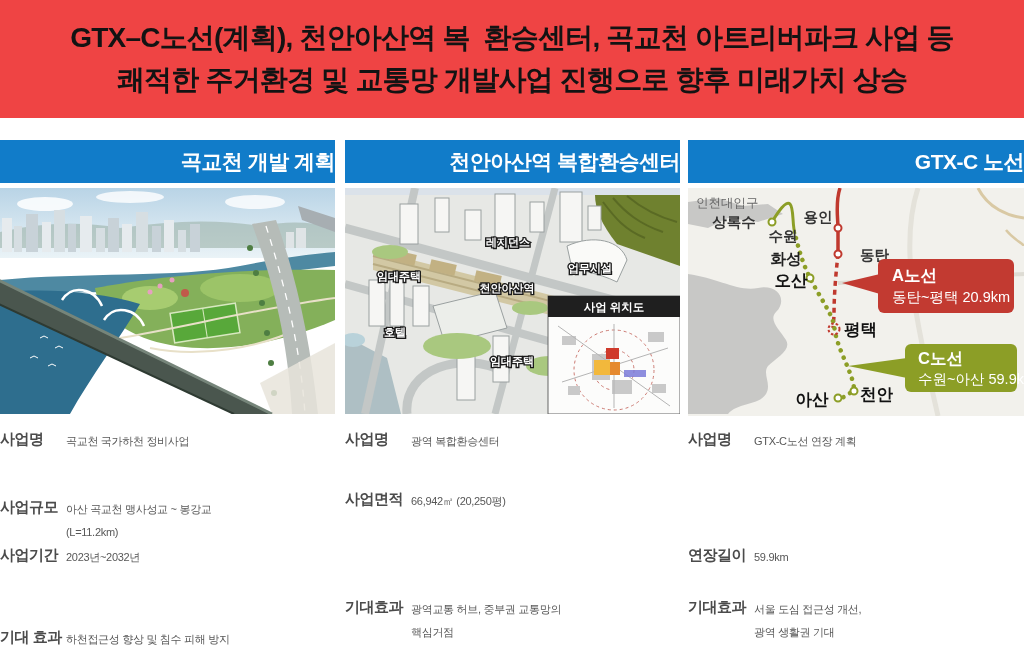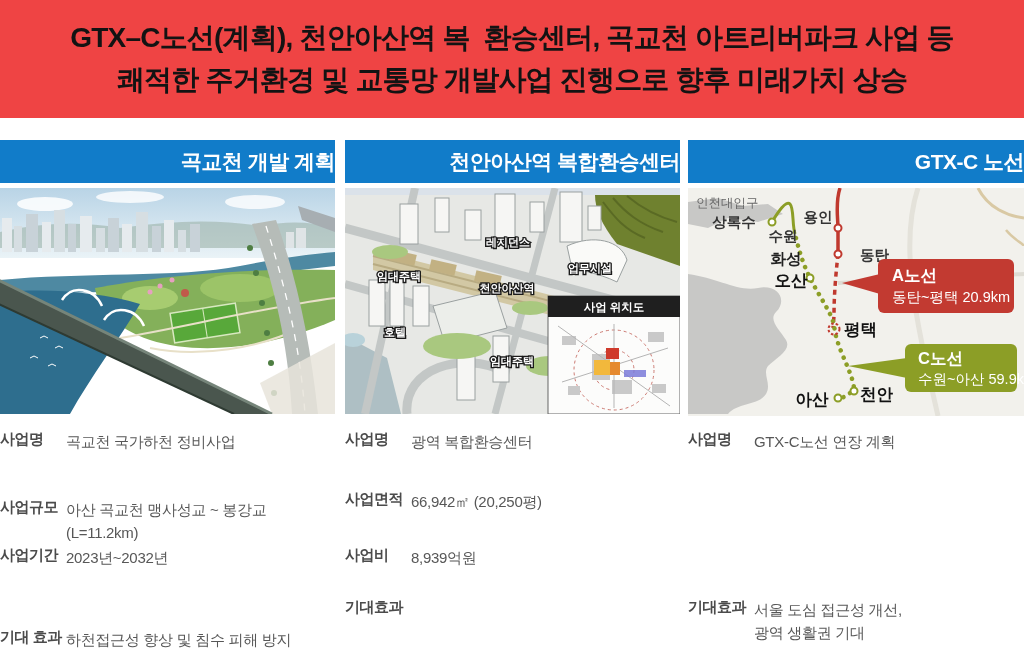--- a/index.html
+++ b/index.html
@@ -14,21 +14,21 @@
   .col{position:absolute;top:0;height:661px;}
   .col-header{position:absolute;top:140px;left:0;right:0;height:43px;background:#117cc9;
               color:#ffffff;font-size:21px;font-weight:700;text-align:right;line-height:43px;
               letter-spacing:-0.5px;}
   .col-image{position:absolute;top:188px;left:0;right:0;height:226px;overflow:hidden;}
   .col-image svg{display:block;}
   
   .detail-row{position:absolute;left:0;right:0;display:flex;align-items:flex-start;}
   .detail-label{width:66px;flex:0 0 66px;font-size:15px;font-weight:700;color:#4b4b4b;
                 letter-spacing:-0.5px;}
-  .detail-value{font-size:15px;color:#575757;line-height:23px;letter-spacing:-0.3px;}
+  .detail-value{font-size:11px;color:#575757;line-height:23px;letter-spacing:-0.3px;}
   .detail-value .v2{display:block;}
   svg text{font-family:"Liberation Sans","DejaVu Sans",sans-serif;}
 </style>
 </head>
 <body>
 
 <div class="page">
 
   <div class="banner">
     <div class="line">GTX–C노선(계획), 천안아산역 복  환승센터, 곡교천 아트리버파크 사업 등</div>
@@ -217,26 +217,23 @@
       </svg>
     </div>
     <div class="detail-row" style="top:430px;height:24px">
       <div class="detail-label">사업명</div>
       <div class="detail-value"><span>광역 복합환승센터</span><span class="v2"></span></div>
     </div>
     <div class="detail-row" style="top:490px;height:24px">
       <div class="detail-label">사업면적</div>
       <div class="detail-value"><span>66,942㎡ (20,250평)</span><span class="v2"></span></div>
     </div>
-    <div class="detail-row" style="top:546px;height:24px">
-      <div class="detail-label">사업비</div>
-      <div class="detail-value"><span>8,939억원</span><span class="v2"></span></div>
-    </div>
     <div class="detail-row" style="top:598px;height:48px">
       <div class="detail-label">기대효과</div>
+      <div class="detail-value"><span>광역교통 허브, 중부권 교통망의</span><span class="v2">핵심거점</span></div>
     </div>
   </div>
 
   <div class="col" style="left:688px;width:336px">
     <div class="col-header">
       <span>GTX-C 노선</span>
     </div>
     <div class="col-image" style="height:228px">
       <svg width="336" height="228" viewBox="0 0 336 228">
         <rect x="0" y="0" width="336" height="228" fill="#f2f1ec"></rect>
@@ -289,19 +286,23 @@
           <rect x="217" y="156" width="112" height="48" rx="6" fill="#8c9e26"></rect>
           <text x="230" y="176" font-size="16.5" font-weight="800" fill="#ffffff">C노선</text>
           <text x="230" y="196" font-size="14.5" fill="#ffffff">수원~아산 59.9km</text>
         </g>
       </svg>
     </div>
     <div class="detail-row" style="top:430px;height:24px">
       <div class="detail-label">사업명</div>
       <div class="detail-value"><span>GTX-C노선 연장 계획</span><span class="v2"></span></div>
     </div>
+    <div class="detail-row" style="top:546px;height:24px">
+      <div class="detail-label">연장길이</div>
+      <div class="detail-value"><span>59.9km</span><span class="v2"></span></div>
+    </div>
     <div class="detail-row" style="top:598px;height:48px">
       <div class="detail-label">기대효과</div>
       <div class="detail-value"><span>서울 도심 접근성 개선,</span><span class="v2">광역 생활권 기대</span></div>
     </div>
   </div>
 
 </div>
 
 </body></html>

